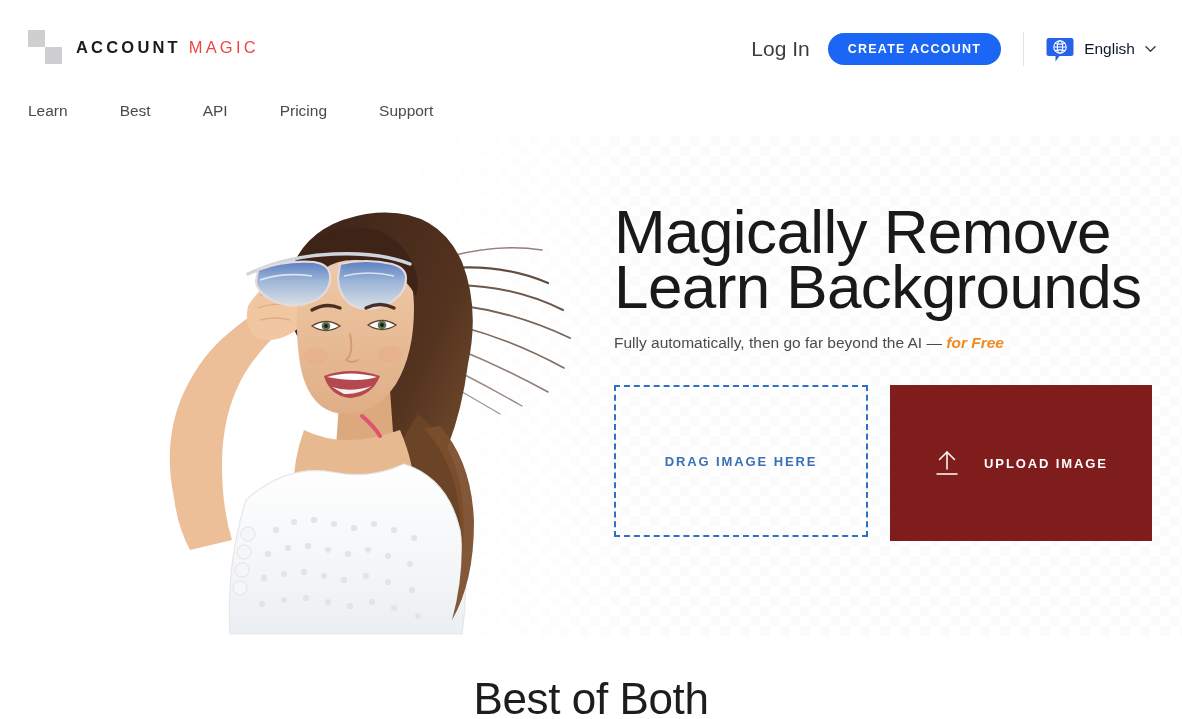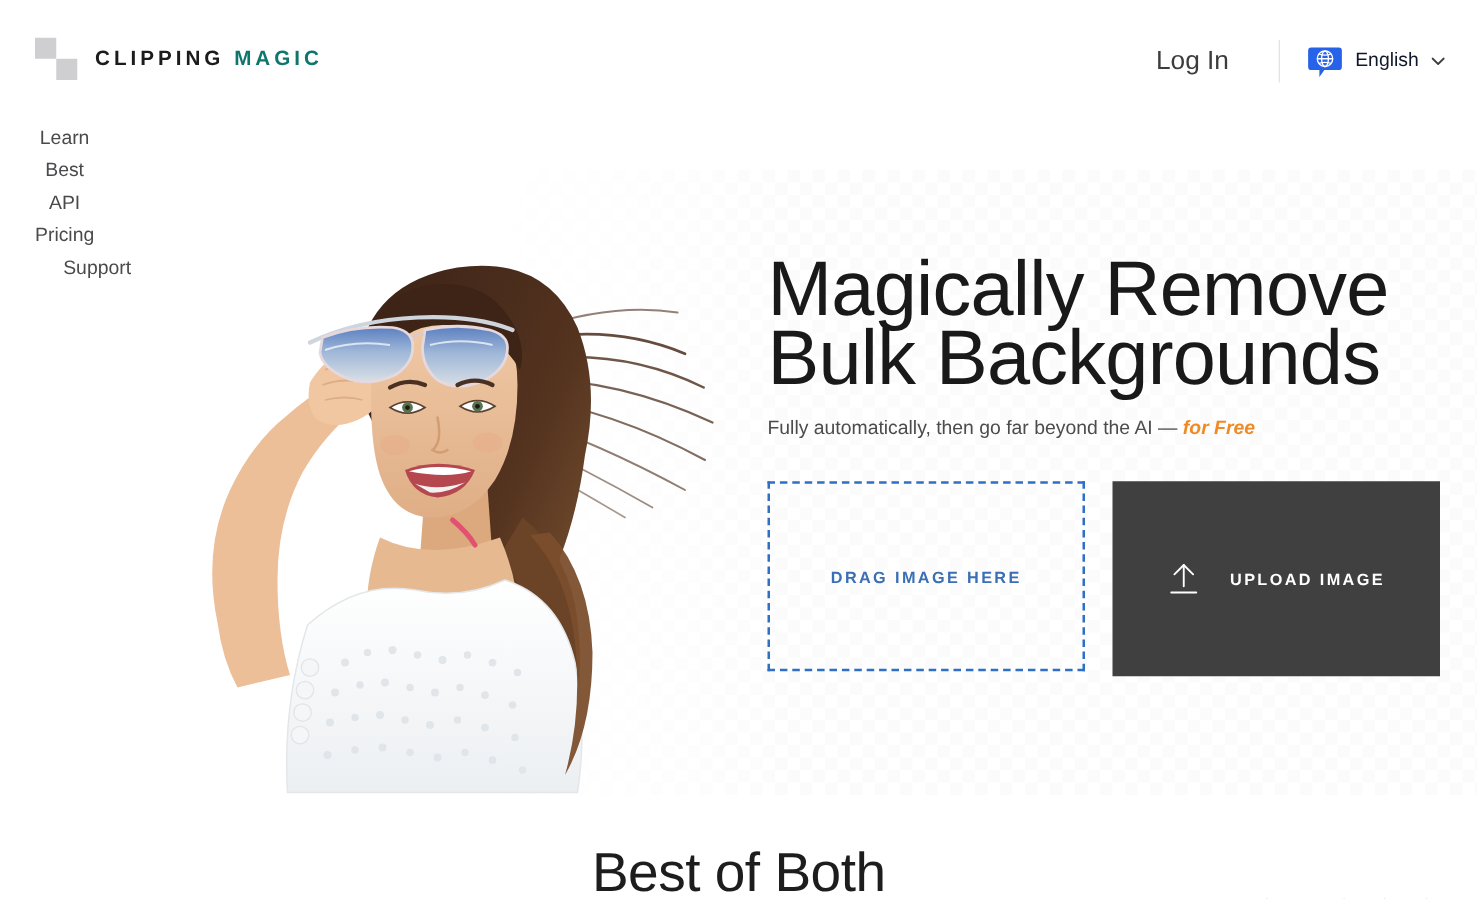--- a/index.html
+++ b/index.html
@@ -71,22 +71,22 @@
     display: block;
   }
   .logo-text {
     font-size: 16.5px;
     letter-spacing: 3.2px;
     font-weight: 700;
     color: #1b1b1b;
     white-space: nowrap;
   }
   .logo-text .magic {
-    font-weight: 700;
-    color: #0f766e;
+    font-weight: 400;
+    color: #ef4444;
   }
 
   .account-area {
     position: absolute;
     right: 26px;
     top: 31px;
     display: flex;
     align-items: center;
     height: 36px;
   }
@@ -135,21 +135,20 @@
   }
   .chev { width: 11px; height: 8px; display: block; }
 
   .mainnav {
     position: absolute;
     left: 28px;
     top: 98px;
     display: flex;
     align-items: center;
     gap: 0;
-    flex-direction: column;
   }
   .mainnav a {
     font-size: 15.5px;
     color: #4a4a4d;
     text-decoration: none;
     padding: 4px 0;
     margin-right: 52px;
     white-space: nowrap;
   }
   .mainnav a:last-child { margin-right: 0; text-align: right; }
@@ -221,21 +220,21 @@
     font-size: 13px;
     font-weight: 700;
     letter-spacing: 1.9px;
     color: #3a6fb5;
     white-space: nowrap;
   }
   .upload-btn {
     width: 262px;
     height: 156px;
     border: none;
-    background: #404040;
+    background: #7f1d1d;
     color: #ffffff;
     display: flex;
     align-items: center;
     justify-content: center;
     gap: 24px;
     cursor: pointer;
     font-family: "Liberation Sans", sans-serif;
   }
   .upload-icon { width: 26px; height: 28px; display: block; }
   .upload-label {
@@ -319,25 +318,26 @@
   <header class="topbar">
 
     <a class="logo-wrap" href="#">
       <span>
         <svg class="logo-mark" viewBox="0 0 34 34" xmlns="http://www.w3.org/2000/svg">
           <rect x="0" y="0" width="34" height="34" fill="#ffffff"></rect>
           <rect x="0" y="0" width="17" height="17" fill="#cfcfd2"></rect>
           <rect x="17" y="17" width="17" height="17" fill="#cfcfd2"></rect>
         </svg>
       </span>
-      <span class="logo-text"><span>CLIPPING</span> <span class="magic">MAGIC</span></span>
+      <span class="logo-text"><span>ACCOUNT</span> <span class="magic">MAGIC</span></span>
     </a>
 
     <div class="account-area">
       <a class="login-link" href="#">Log In</a>
+      <button class="create-account-btn">CREATE ACCOUNT</button>
       <div class="topbar-divider"></div>
       <a class="lang-area" href="#">
         <span>
           <svg class="globe-icon" viewBox="0 0 28 28" xmlns="http://www.w3.org/2000/svg">
             <path d="M3 3 H25 A2.5 2.5 0 0 1 27.5 5.5 V18.5 A2.5 2.5 0 0 1 25 21 H13.5 L9.5 26.5 L9.5 21 H3 A2.5 2.5 0 0 1 0.5 18.5 V5.5 A2.5 2.5 0 0 1 3 3 Z" fill="#2663e8"></path>
             <g stroke="#ffffff" stroke-width="1.05" fill="none">
               <circle cx="14" cy="12" r="6.2"></circle>
               <ellipse cx="14" cy="12" rx="2.7" ry="6.2"></ellipse>
               <line x1="7.8" y1="12" x2="20.2" y2="12"></line>
               <path d="M8.9 8.2 Q14 10.1 19.1 8.2"></path>
@@ -514,21 +514,21 @@
         </g>
 
         <path d="M306 250 Q336 282 342 336 Q348 392 334 442 Q356 404 356 344
                  Q354 284 322 248 Z" fill="#7b4f2d" opacity="0.95"></path>
       </svg>
     </div>
 
     <div class="hero-copy">
       <h1 class="headline">
         <span>Magically Remove</span><br>
-        <span>Bulk Backgrounds</span>
+        <span>Learn Backgrounds</span>
       </h1>
       <p class="subhead"><span>Fully automatically, then go far beyond the AI — </span><span class="free">for Free</span></p>
     </div>
 
     <div class="drop-row">
       <div class="dragzone">
         <span class="dragzone-label">DRAG IMAGE HERE</span>
       </div>
       <button class="upload-btn">
         <span>

